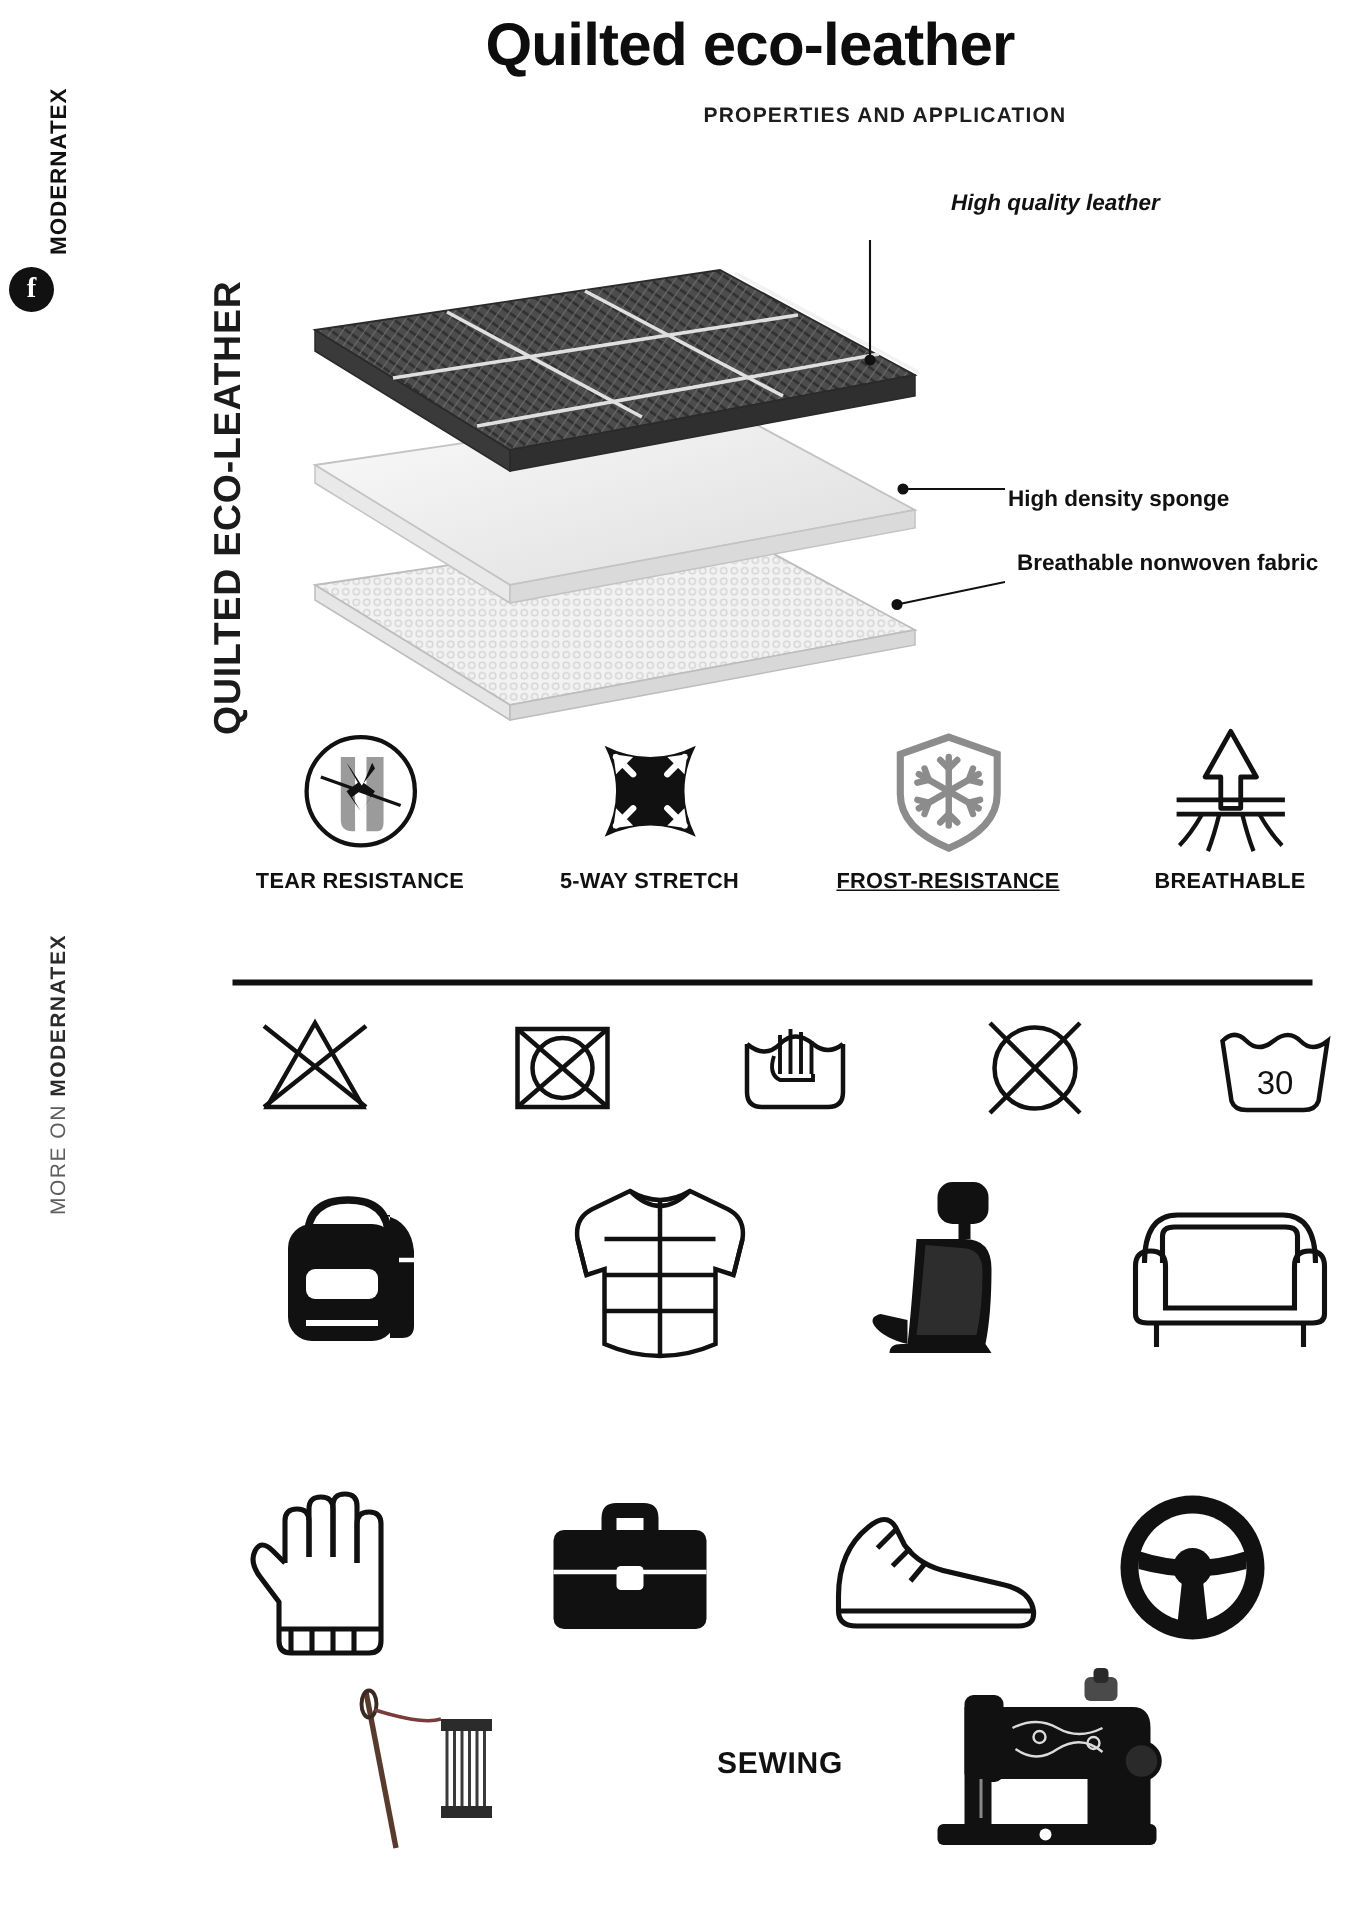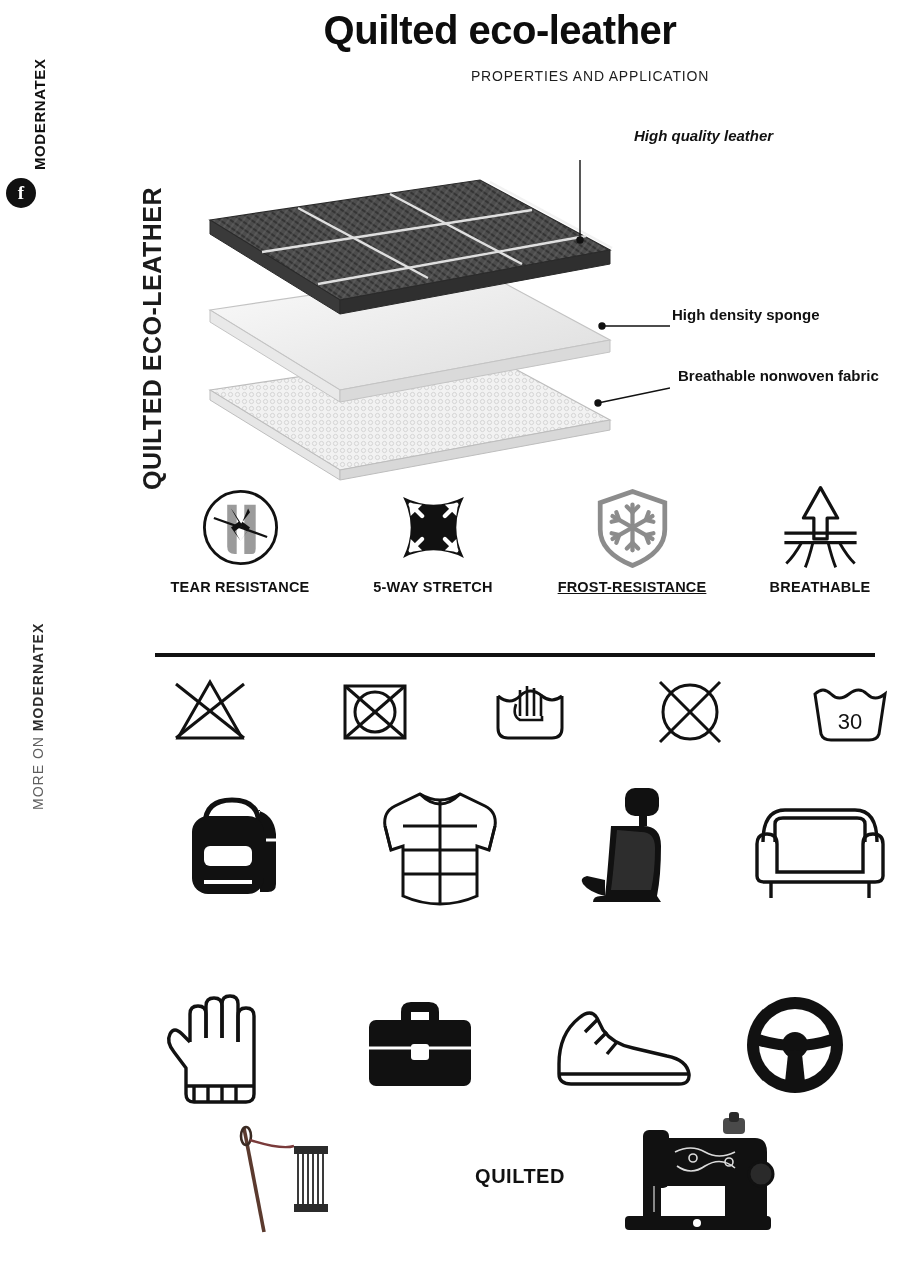--- a/index.html
+++ b/index.html
@@ -88,39 +88,40 @@
   }
   .page-subtitle {
     position: absolute;
     left: 330px;
     top: 68px;
     width: 520px;
     text-align: center;
     font-size: 14px;
     letter-spacing: 0.8px;
     color: #1d1d1d;
+    font-weight: bold;
   }
 
   
   .layers {
     position: absolute;
     left: 150px;
     top: 160px;
     width: 520px;
     height: 330px;
   }
   .callout-label {
     position: absolute;
     font-size: 15px;
     font-weight: bold;
     color: #111111;
     line-height: 1.25;
   }
   .cl-1 { left: 634px; top: 127px; font-style: italic; }
-  .cl-2 { left: 672px; top: 306px; }
+  .cl-2 { left: 672px; top: 324px; }
   .cl-3 { left: 640px; top: 367px; width: 215px; margin-left: 38px; }
 
   
   .features {
     position: absolute;
     left: 150px;
     top: 480px;
     width: 740px;
     height: 135px;
   }
@@ -472,21 +473,21 @@
     <g stroke="#3a3a3a" stroke-width="2">
       <path d="M78 34 L78 84"></path>
         <path d="M83 34 L83 84"></path>
         <path d="M88 34 L88 84"></path>
       <path d="M93 34 L93 84"></path>
         <path d="M98 34 L98 84"></path>
         <path d="M103 34 L103 84"></path>
     </g>
   </svg>
 
-  <div class="sewing-label">QUILTED</div>
+  <div class="sewing-label">SEWING</div>
 
   <svg style="position:absolute;left:455px;top:-8px;" width="180" height="130" viewBox="0 0 180 130">
     <rect x="20" y="104" width="146" height="14" rx="4" fill="#111"></rect>
     <path d="M38 26 L150 26 Q162 26 162 40 L162 104 L120 104 L120 74 L56 74 L56 104 L38 104 Z" fill="#111"></path>
     <rect x="38" y="18" width="26" height="58" rx="6" fill="#111"></rect>
     <rect x="44" y="84" width="10" height="16" fill="#111"></rect>
     <rect x="118" y="6" width="22" height="16" rx="4" fill="#4a4a4a"></rect>
     <rect x="124" y="0" width="10" height="10" rx="3" fill="#2a2a2a"></rect>
     <circle cx="156" cy="62" r="12" fill="#2a2a2a" stroke="#111" stroke-width="3"></circle>
     <g stroke="#fff" stroke-width="1.6" fill="none" opacity="0.85">

